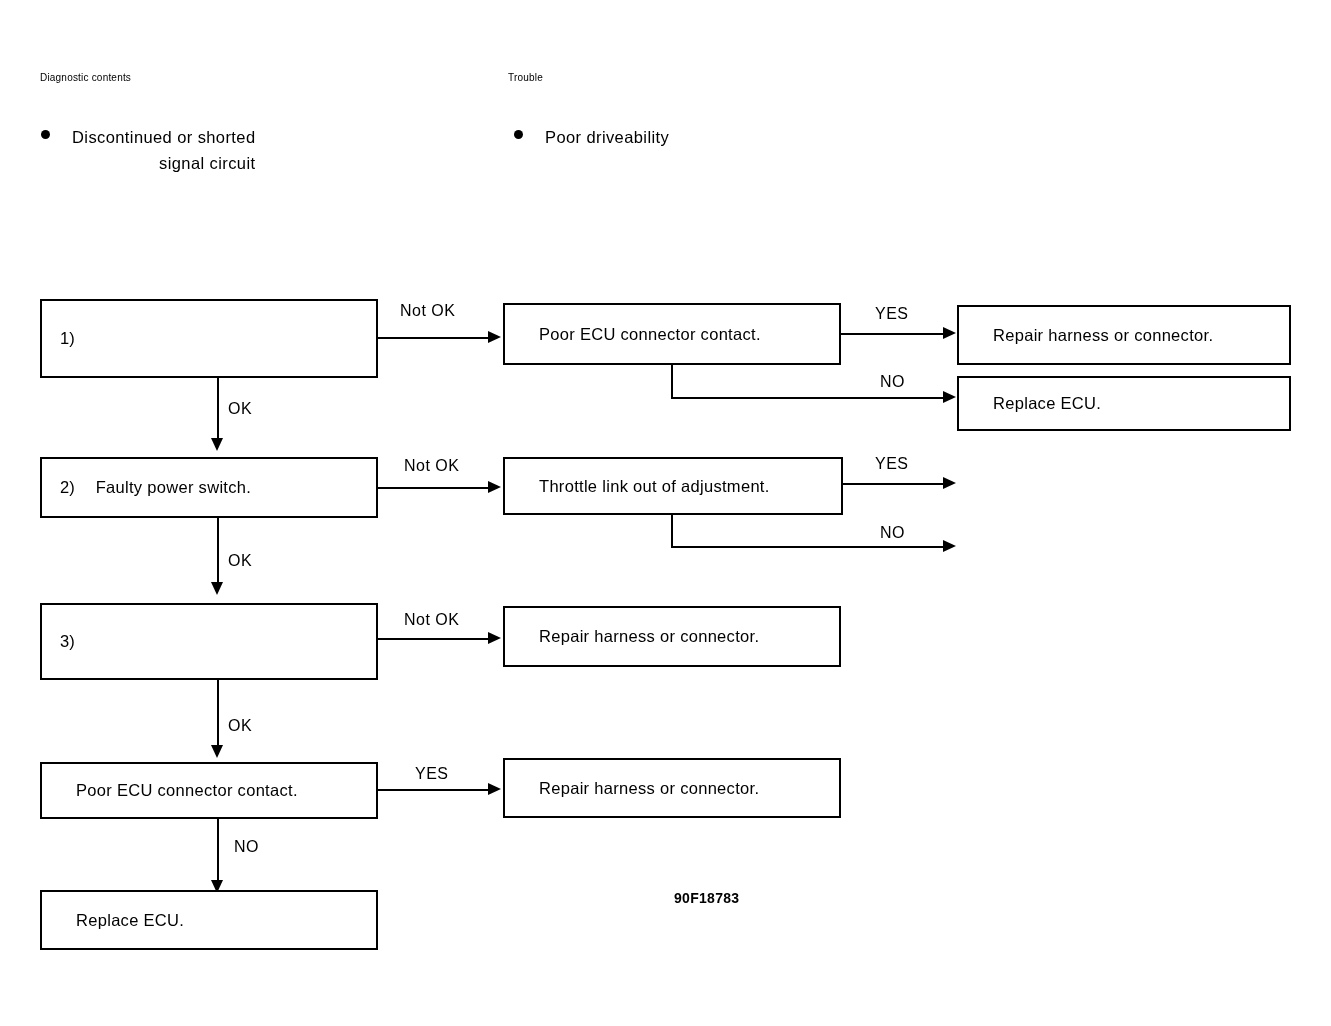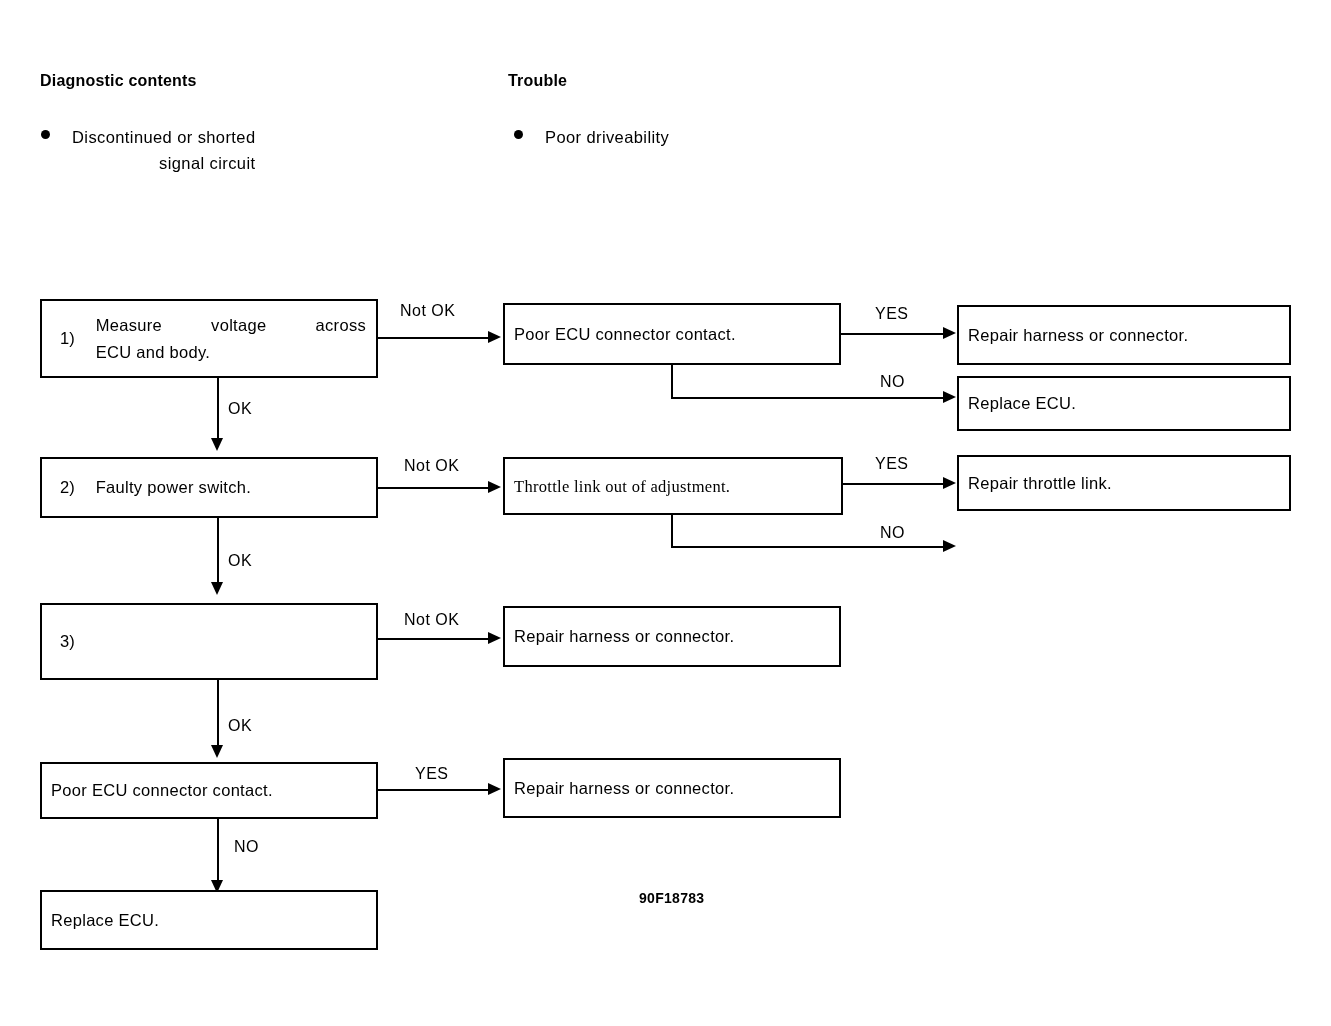--- a/index.html
+++ b/index.html
@@ -15,22 +15,22 @@
     position: relative;
     width: 1331px;
     height: 1026px;
     background: #ffffff;
     overflow: hidden;
   }
 
   
   .sec-title {
     position: absolute;
-    font-size: 16px;
-    font-weight: bold;
+    font-size: 10px;
+    font-weight: normal;
     letter-spacing: 0.2px;
     white-space: nowrap;
   }
   .bullet-row {
     position: absolute;
     display: flex;
     align-items: flex-start;
   }
   .bullet-dot {
     width: 9px;
@@ -55,21 +55,21 @@
     border: 2.2px solid #000;
     background: #fff;
     box-sizing: border-box;
     display: flex;
     align-items: center;
   }
   .fbox .btext {
     font-size: 16.5px;
     line-height: 27px;
     letter-spacing: 0.3px;
-    padding-left: 9px;
+    padding-left: 34px;
     padding-right: 10px;
     white-space: pre-line;
   }
   .fbox.numbered .bnum {
     font-size: 16.5px;
     padding-left: 18px;
     flex: 0 0 auto;
   }
   .fbox.numbered .btext {
     padding-left: 21px;
@@ -117,20 +117,21 @@
     letter-spacing: 0.5px;
     white-space: nowrap;
   }
 
   .fig-caption {
     position: absolute;
     font-size: 14px;
     font-weight: bold;
     letter-spacing: 0.3px;
     white-space: nowrap;
+    margin-left: 35px;
   }
 </style>
 </head>
 <body>
 
 <div id="page">
 
   <div class="sec-title" style="left:40px; top:72px;">Diagnostic contents</div>
 
   <div class="sec-title" style="left:508px; top:72px;text-align:right;">Trouble</div>
@@ -142,21 +143,20 @@
   </div>
 
 
   <div class="bullet-row" style="left:514px; top:124px; width:300px;">
     <span class="bullet-dot"></span>
     <span class="bullet-text">Poor driveability</span>
   </div>
 
   <div class="fbox numbered" style="left:40px; top:299px; width:338px; height:79px;">
     <span class="bnum">1)</span>
-    <span class="btext justify"><span class="ln1">Measure voltage across</span><span class="ln2">ECU and body.</span></span>
   </div>
 
   <div class="hline" style="left:378px; top:337px; width:112px;"></div>
   <div class="arrow-r" style="left:488px; top:331px;"></div>
   <div class="edge-label" style="left:400px; top:302px;">Not OK</div>
 
   <div class="fbox" style="left:503px; top:303px; width:338px; height:62px;">
     <span class="btext">Poor ECU connector contact.</span>
   </div>
 
@@ -183,31 +183,28 @@
 
   <div class="fbox numbered" style="left:40px; top:457px; width:338px; height:61px;">
     <span class="bnum">2)</span>
     <span class="btext">Faulty power switch.</span>
   </div>
 
   <div class="hline" style="left:378px; top:487px; width:112px;"></div>
   <div class="arrow-r" style="left:488px; top:481px;"></div>
   <div class="edge-label" style="left:404px; top:457px;">Not OK</div>
 
-  <div class="fbox" style="left:503px; top:457px; width:340px; height:58px;font-family:Liberation Serif, serif;">
+  <div class="fbox" style="left:503px; top:457px; width:340px; height:58px;">
     <span class="btext">Throttle link out of adjustment.</span>
   </div>
 
   <div class="hline" style="left:843px; top:483px; width:102px;"></div>
   <div class="arrow-r" style="left:943px; top:477px;"></div>
   <div class="edge-label" style="left:875px; top:455px;">YES</div>
 
-  <div class="fbox" style="left:957px; top:455px; width:334px; height:56px;">
-    <span class="btext">Repair throttle link.</span>
-  </div>
 
   <div class="vline" style="left:671px; top:515px; height:33px;"></div>
   <div class="hline" style="left:671px; top:546px; width:274px;"></div>
   <div class="arrow-r" style="left:943px; top:540px;"></div>
   <div class="edge-label" style="left:880px; top:524px;">NO</div>
 
 
   <div class="vline" style="left:217px; top:518px; height:67px;"></div>
   <div class="arrow-d" style="left:211px; top:582px;"></div>
   <div class="edge-label" style="left:228px; top:552px;">OK</div>

